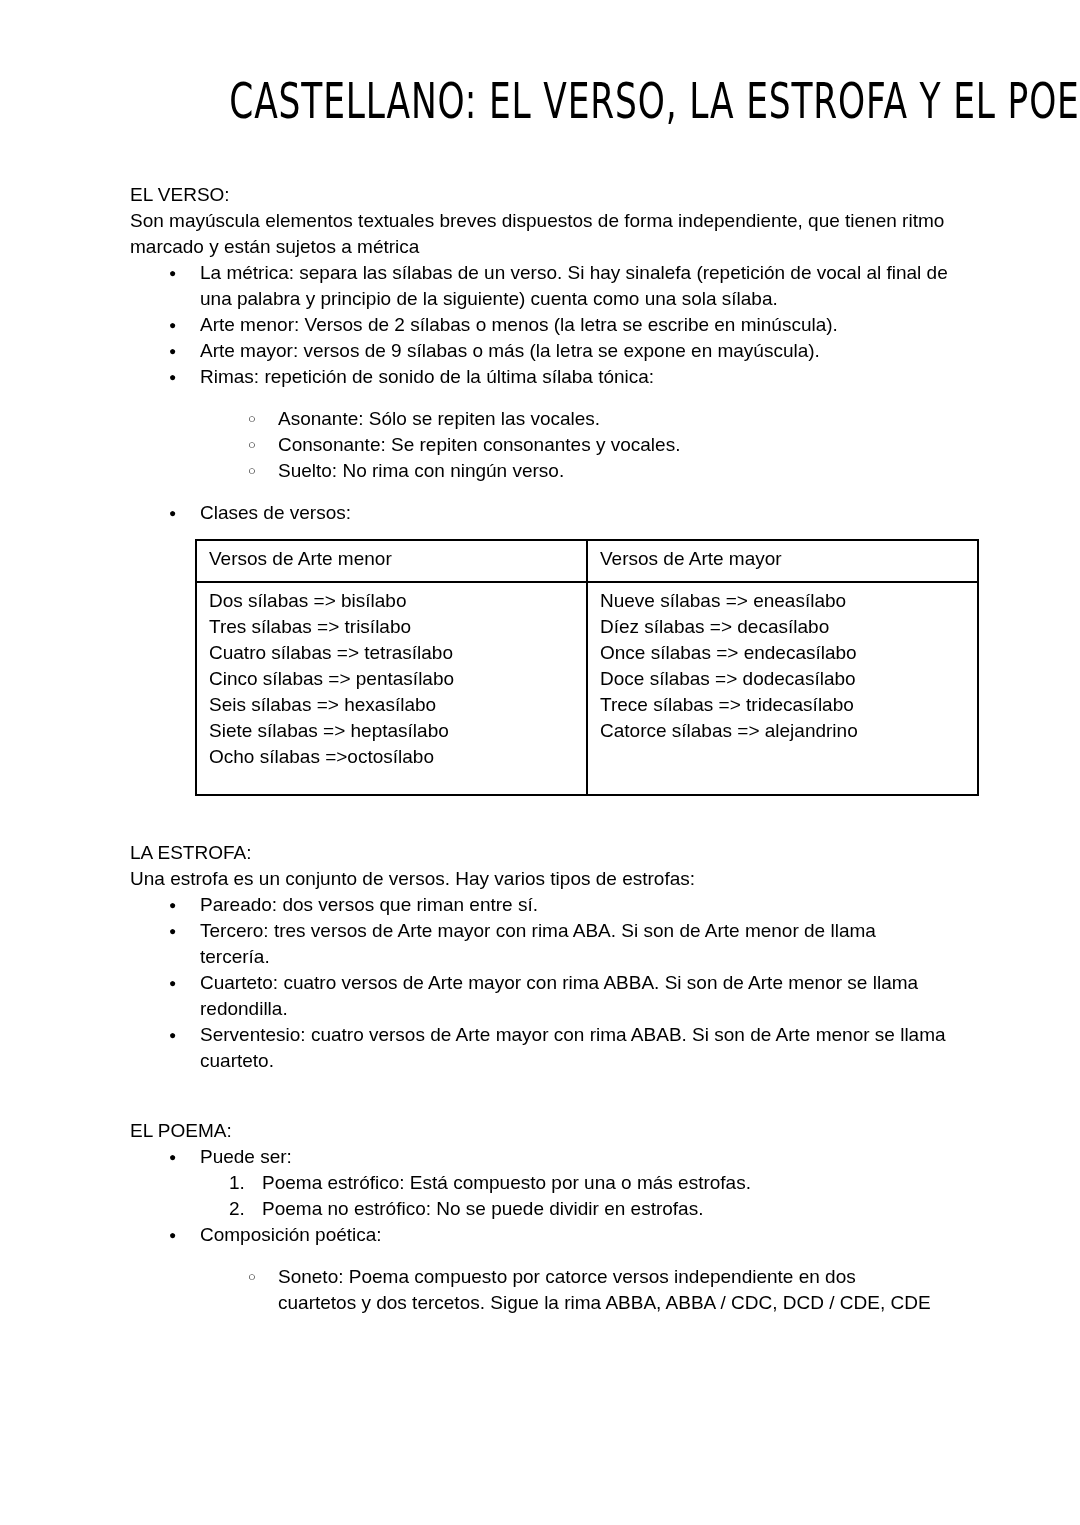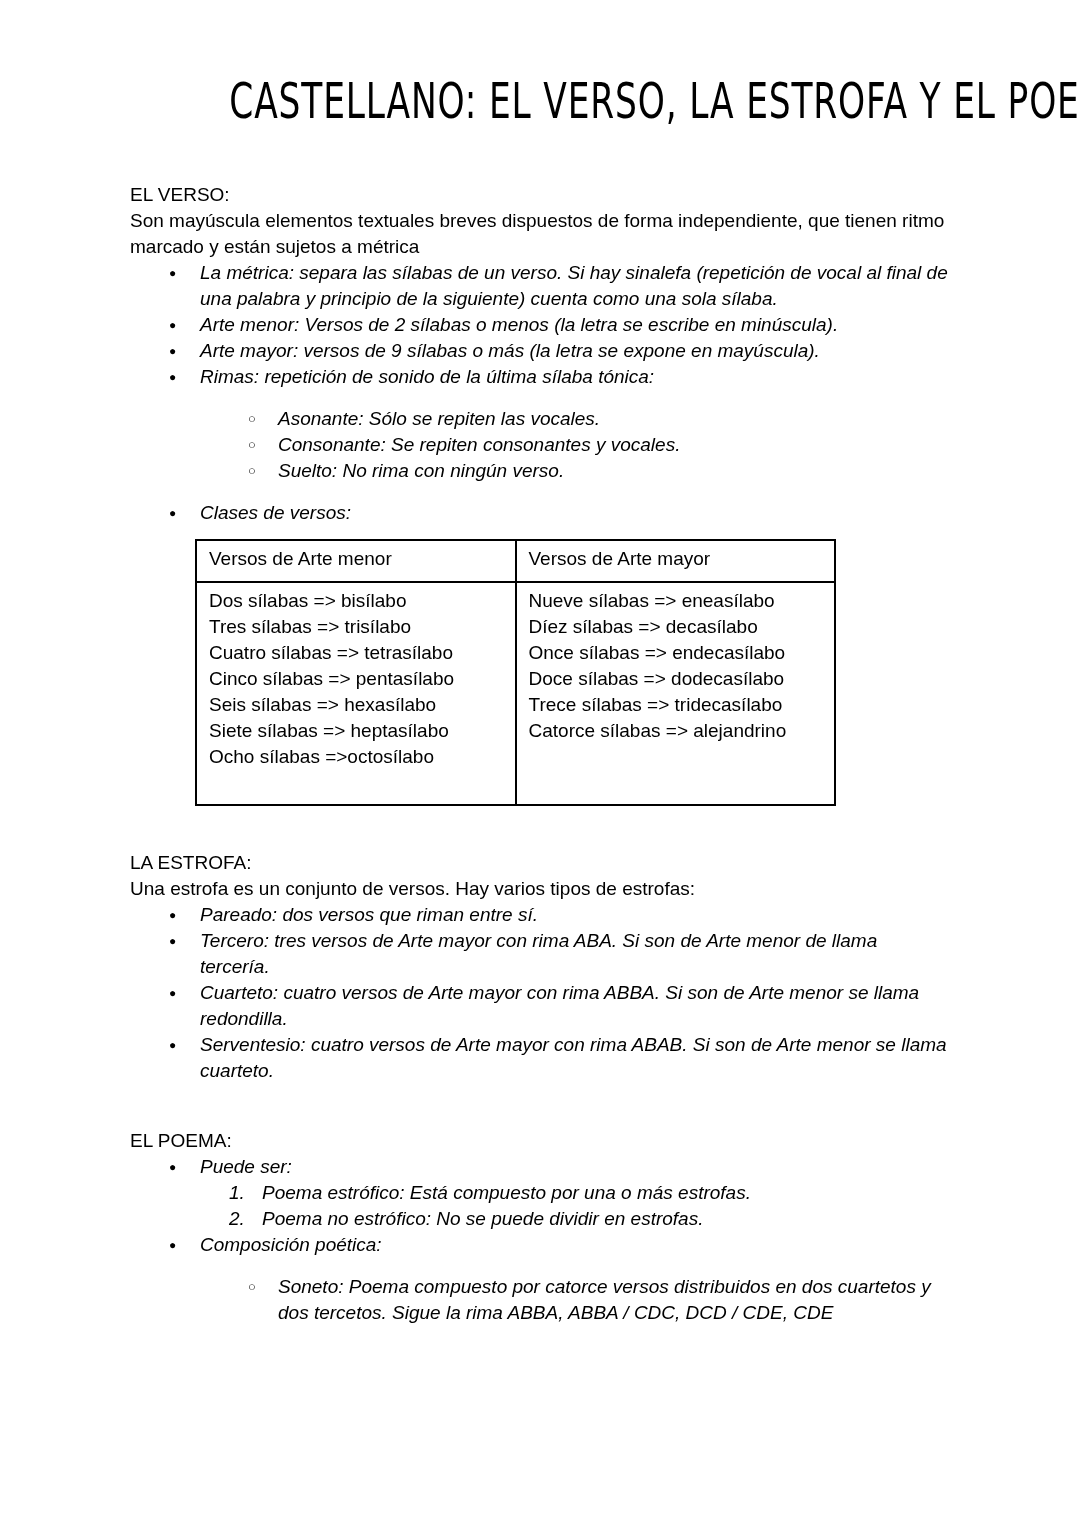--- a/index.html
+++ b/index.html
@@ -31,21 +31,21 @@
     transform: scale(0.82, 1.18);
     transform-origin: center;
   }
 
   .section { margin-top: 44px; }
   .section.first { margin-top: 0; }
 
   .heading, .para { margin: 0; }
 
   
-  ul.l1 { list-style: none; margin: 0; padding: 0 0 0 70px; font-style: italic; }
+  ul.l1 { list-style: none; margin: 0; padding: 0 0 0 70px; }
   ul.l1 > li { position: relative; }
   ul.l1 > li::before {
     content: "\25CF";
     position: absolute;
     left: -31px;
     top: 0;
     font-size: 12px;
     line-height: 26px;
   }
 
@@ -63,34 +63,34 @@
 
   
   ul.l2n { list-style: none; margin: 0; padding: 0 0 0 62px; }
   ul.l2n > li { position: relative; }
   ul.l2n .num { position: absolute; left: -33px; top: 0; }
 
   
   table.verse-table {
     border-collapse: collapse;
     table-layout: fixed;
-    width: 641px;
+    width: 784px;
     margin: 13px 0 16px 65px;
   }
   table.verse-table th,
   table.verse-table td {
     border: 2px solid #000000;
     font-weight: normal;
     text-align: left;
     vertical-align: top;
     padding: 5px 12px 9px 12px;
     font-size: 19px;
     line-height: 26px;
   }
-  table.verse-table td { padding-bottom: 34px; }
+  table.verse-table td { padding-bottom: 24px; }
 </style>
 </head>
 <body>
 
 <div class="page">
 
   <h1 class="doc-title">
     <span class="title-inner">CASTELLANO: EL VERSO, LA ESTROFA Y EL POEMA</span>
   </h1>
 
@@ -164,19 +164,19 @@
           </li>
           <li>
             <span class="num">2.</span>
             <span>Poema no estrófico: No se puede dividir en estrofas.</span>
           </li>
         </ul>
       </li>
       <li>
         <span>Composición poética:</span>
         <ul class="l2">
-          <li>Soneto: Poema compuesto por catorce versos distribuidos en dos cuartetos y dos tercetos. Sigue la rima ABBA, ABBA / CDC, DCD / CDE, CDE</li>
+          <li>Soneto: Poema compuesto por catorce versos independiente en dos cuartetos y dos tercetos. Sigue la rima ABBA, ABBA / CDC, DCD / CDE, CDE</li>
         </ul>
       </li>
     </ul>
   </div>
 
 </div>
 
 </body></html>

